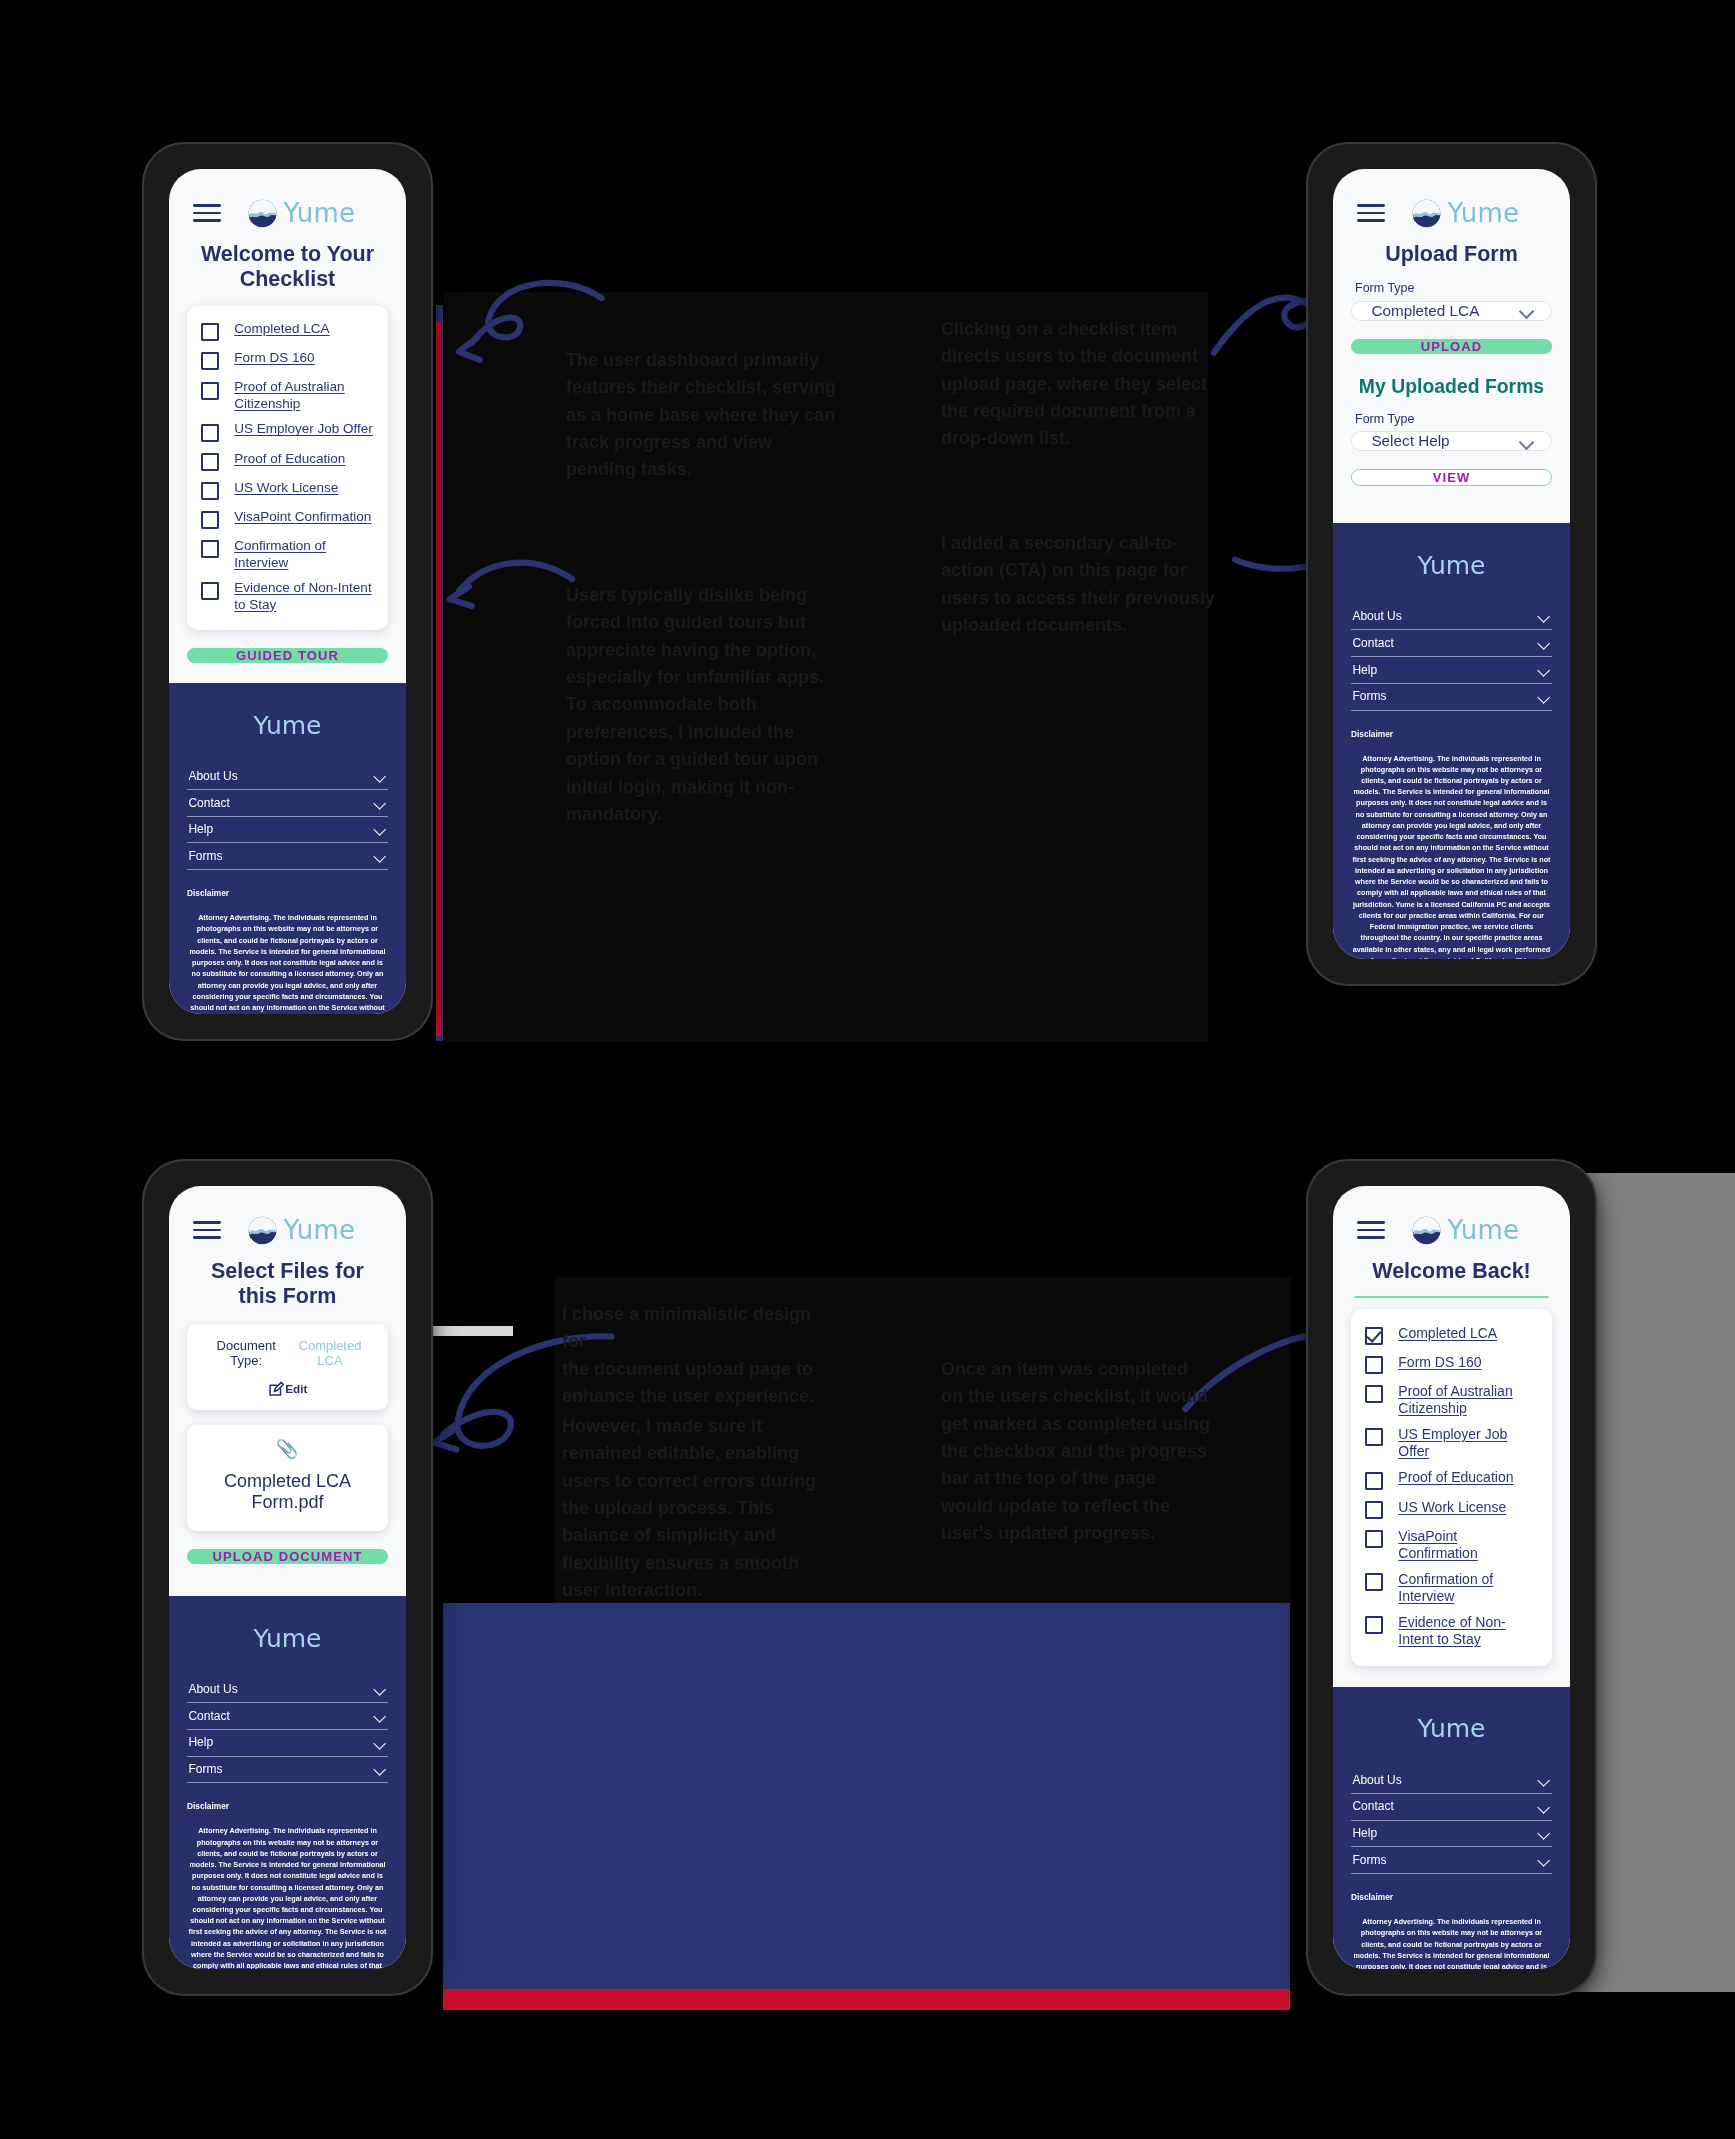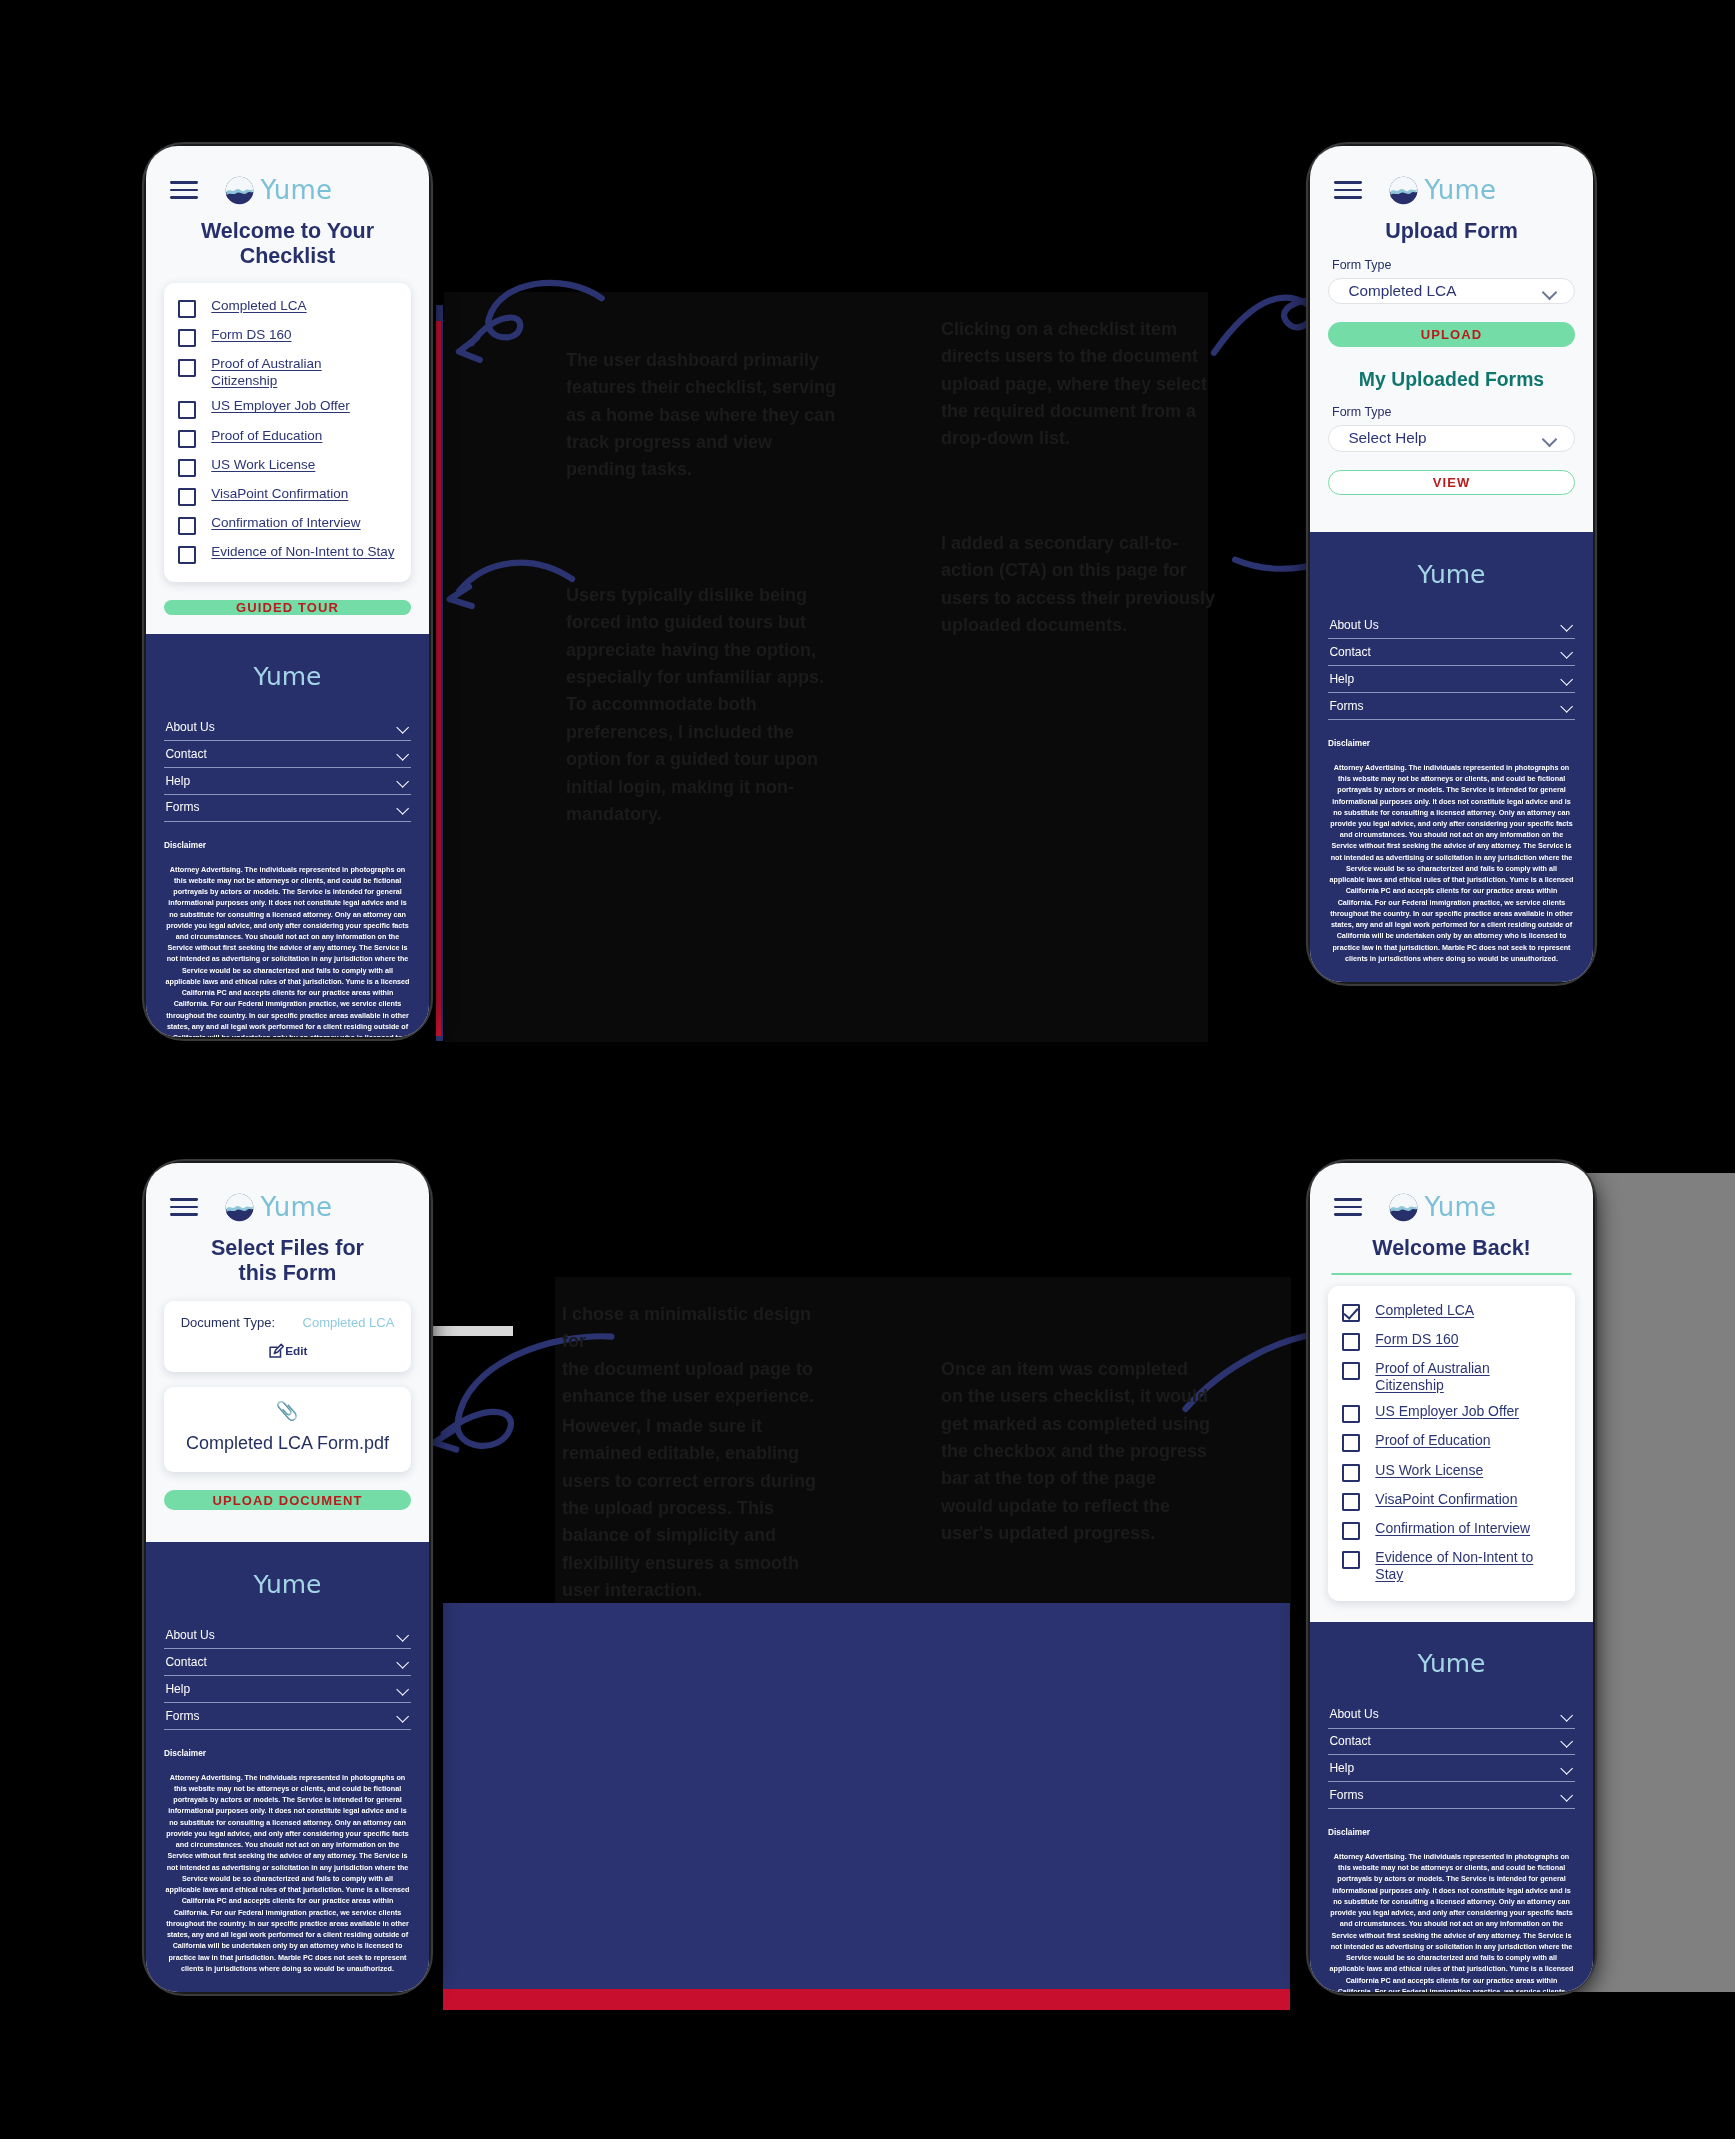--- a/index.html
+++ b/index.html
@@ -16,21 +16,21 @@
   .navy-block { background: #2b3370; }
   .red-strip  { background: #c8102e; }
   .gray-block { background: #808080; }
   .dark-sheet { background: #0a0a0a; }
 
   
   .phone {
     position: absolute;
     border-radius: 40px;
     background: #1b1b1b;
-    padding: 2px;
+    padding: 25px;
     box-shadow: 0 0 0 2.1px #3a3a3a, 0 7px 25px rgba(0,0,0,.85);
   }
   .phone-inner {
     width: 100%; height: 100%;
     border-radius: 32px;
     background: #f7f9fa;
     overflow: hidden;
     position: relative;
   }
   .screen { width: 100%; height: 100%; overflow: hidden; display: flex; flex-direction: column; }
@@ -82,21 +82,21 @@
     font-size: 13.5px; color: #2c3574; text-decoration: underline;
     text-underline-offset: 2.1px; line-height: 1.22; cursor: pointer;
   }
   .phone-br .check-label { font-size: 14px; }
 
   
   .btn {
     margin: 18px 18px 0; height: 37px; border-radius: 19px;
     display: flex; align-items: center; justify-content: center;
     font-weight: bold; font-size: 13px; letter-spacing: 1.1px;
-    color: #b91c1c; cursor: pointer;
+    color: #a21caf; cursor: pointer;
   }
   .btn-solid   { background: #74dca6; }
   .btn-outline { background: #fff; border: 1.7px solid #74dca6; }
 
   
   .field-label {
     color: #27306b; font-weight: normal; font-size: 12.5px;
     margin: 14px 0 5.6px 22px;
   }
   .select {

